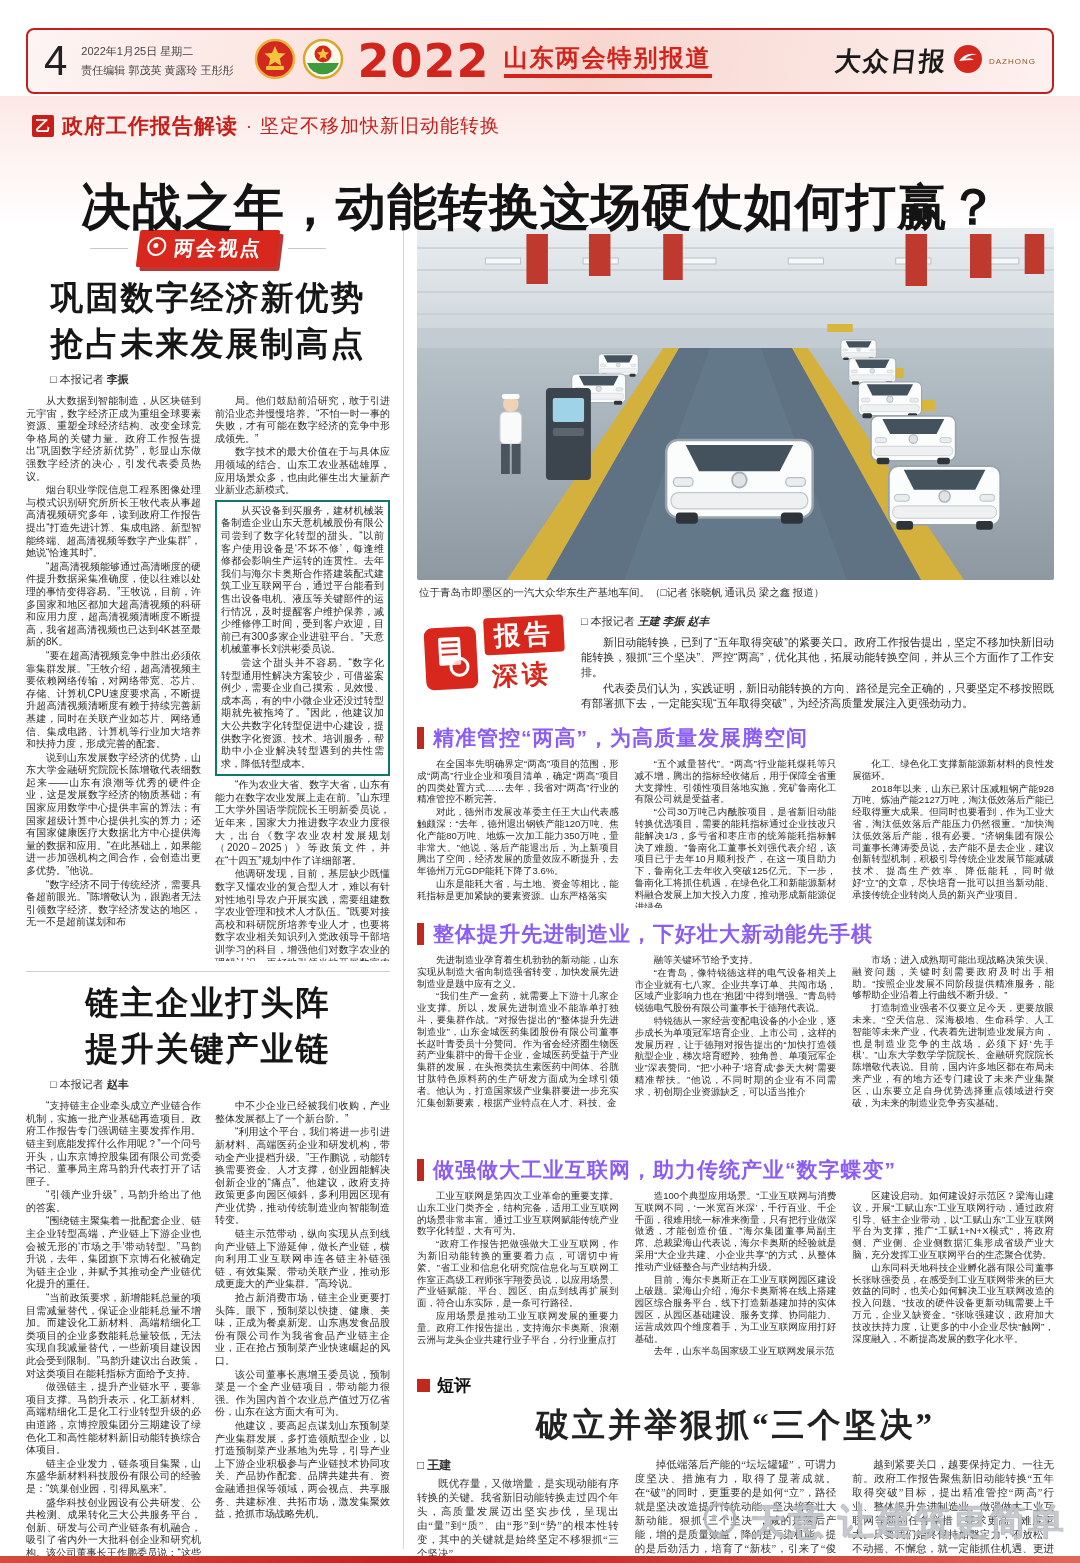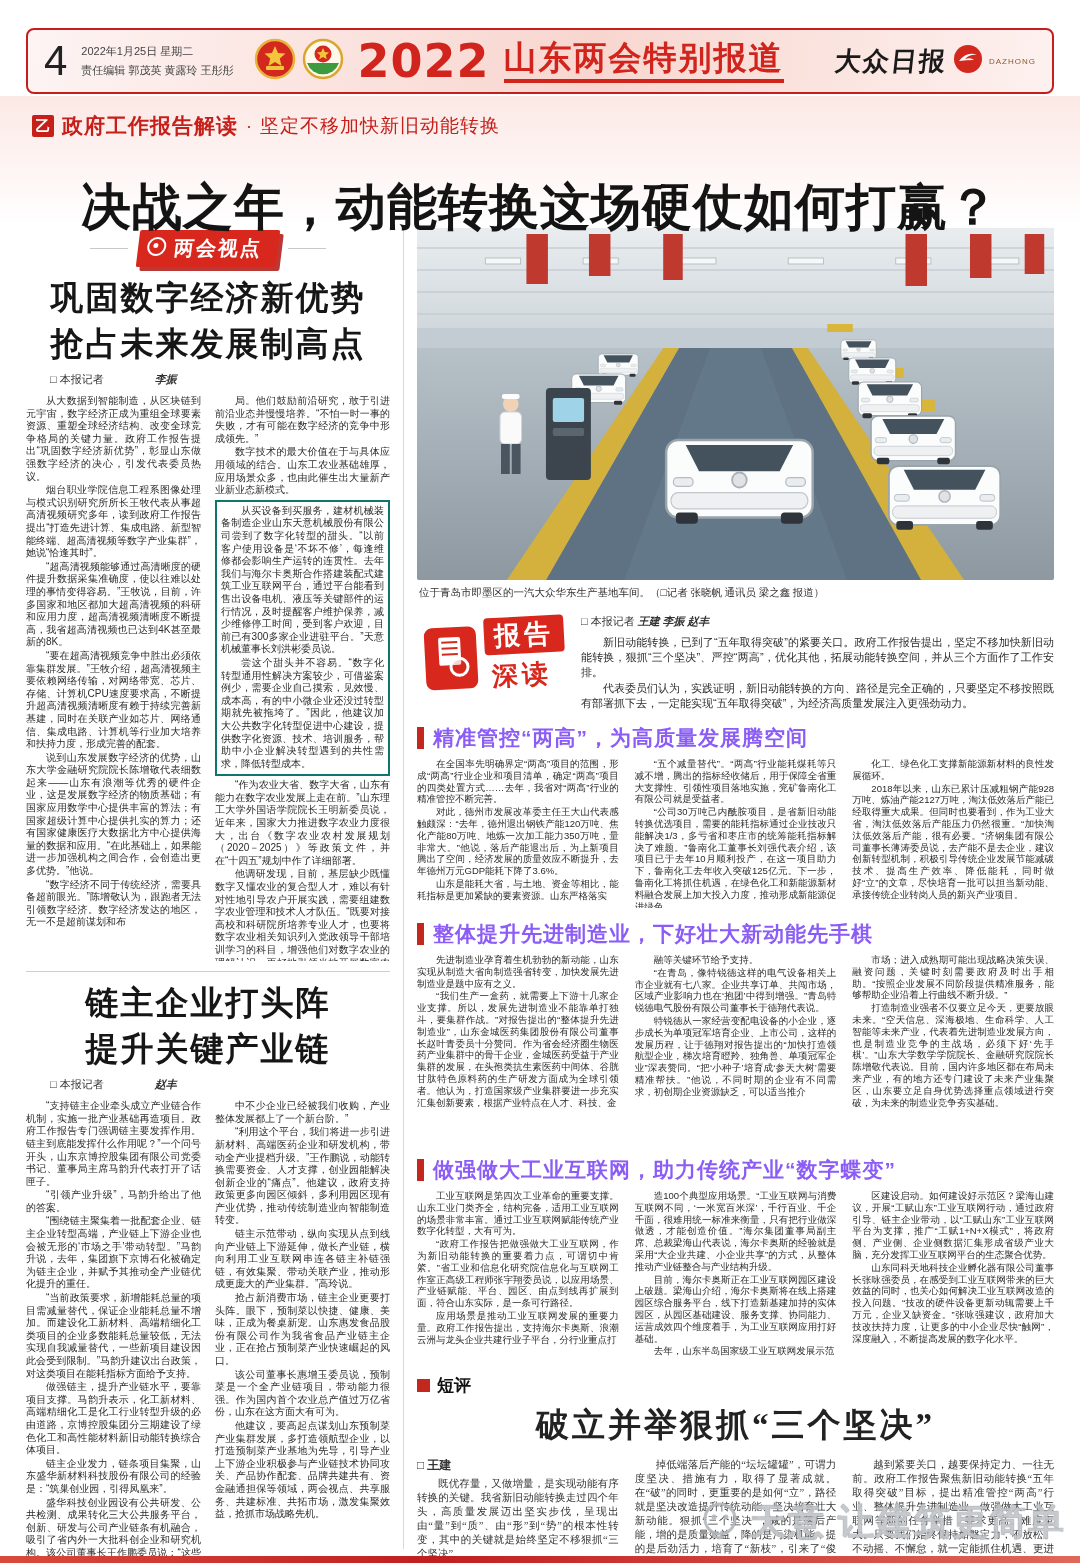--- a/index.html
+++ b/index.html
@@ -8,21 +8,21 @@
   .top-wash{position:absolute;top:96px;left:0;width:100%;height:130px;
         background:linear-gradient(180deg,rgba(249,214,208,.55),rgba(255,255,255,0));}
   
   .masthead{position:absolute;left:26px;top:28px;width:1028px;height:66px;box-sizing:border-box;
         border:2px solid #c41e1e;border-radius:8px;display:flex;align-items:center;gap:14px;padding:0 16px;
         background:linear-gradient(100deg,#fdf4f3 0%,#fbe3df 30%,#f8d6cf 55%,#fdf1ef 100%);}
   .pageno{font-size:42px;font-weight:400;color:#222;line-height:1;}
   .dateblock{font-size:11px;color:#444;line-height:1.7;white-space:nowrap;}
   .emblems{display:flex;gap:6px;align-items:center;margin-left:6px;}
   .y2022{font-size:46px;font-weight:900;color:#d0241c;letter-spacing:1px;line-height:1;font-family:"DejaVu Sans",sans-serif;}
-  .bannertitle{font-size:33px;font-weight:900;color:#d0241c;letter-spacing:2px;
+  .bannertitle{font-size:24px;font-weight:900;color:#d0241c;letter-spacing:2px;
         border-bottom:4px solid #d0241c;padding-bottom:3px;line-height:1.15;white-space:nowrap;}
   .mast-spacer{flex:1;}
   .paperlogo{display:flex;align-items:center;gap:6px;}
   .paperlogo .cn{font-family:"Liberation Serif",serif;font-weight:900;font-size:26px;color:#1a1a1a;
         transform:skewX(-6deg);letter-spacing:2px;}
   .paperlogo .sub{font-size:8px;color:#8c5a2b;letter-spacing:1px;text-align:center;}
   
   .topic-row{position:absolute;left:32px;top:112px;display:flex;align-items:center;gap:8px;z-index:2;}
   .tag-ico{width:22px;height:22px;background:#c61f1a;color:#fff;font-weight:900;font-size:15px;
         display:flex;align-items:center;justify-content:center;border-radius:2px;}
@@ -42,21 +42,21 @@
   .badge-dash{width:38px;height:1px;background:#c9c9c9;}
   .vp-badge{position:relative;background:#d8281e;color:#fff;font-size:20px;font-weight:900;
         padding:5px 16px 5px 36px;transform:skewX(-7deg);box-shadow:4px 4px 0 rgba(176,21,16,.85);
         letter-spacing:2px;border-radius:2px;}
   .vp-badge .mag{position:absolute;left:9px;top:7px;width:15px;height:15px;border:2px solid #fff;
         border-radius:50%;}
   .vp-badge .mag:after{content:"";position:absolute;left:4px;top:4px;width:5px;height:5px;background:#fff;border-radius:50%;}
   .art-title{font-size:33px;font-weight:900;color:#161616;text-align:center;line-height:1.38;
         letter-spacing:2px;margin:2px 0 6px;}
   .byline{font-size:11px;color:#333;margin:2px 0 8px 24px;}
-  .byline b{font-family:"Liberation Serif",serif;font-style:italic;font-weight:700;margin-left:48px;}
+  .byline b{font-family:"Liberation Serif",serif;font-weight:700;}
   .cols2{display:flex;gap:14px;overflow:hidden;text-align:justify;}
   .cols2 .tcol{flex:1;min-width:0;font-size:10px;line-height:12.6px;color:#2b2b2b;overflow:hidden;}
   .para{text-indent:2em;margin:0 0 1px 0;}
   .red-box{border:2px solid #0f766e;padding:3px 4px;margin:3px 0;}
   .hrule{border:none;border-top:1px solid #cfcfcf;margin:10px 0 8px;}
   .vp-cols{height:566px;}
   .chain-cols{height:468px;}
   
   .photo{width:100%;height:352px;border-radius:2px;overflow:hidden;background:#c6cfd5;}
   .photo svg{display:block;width:100%;height:100%;}

